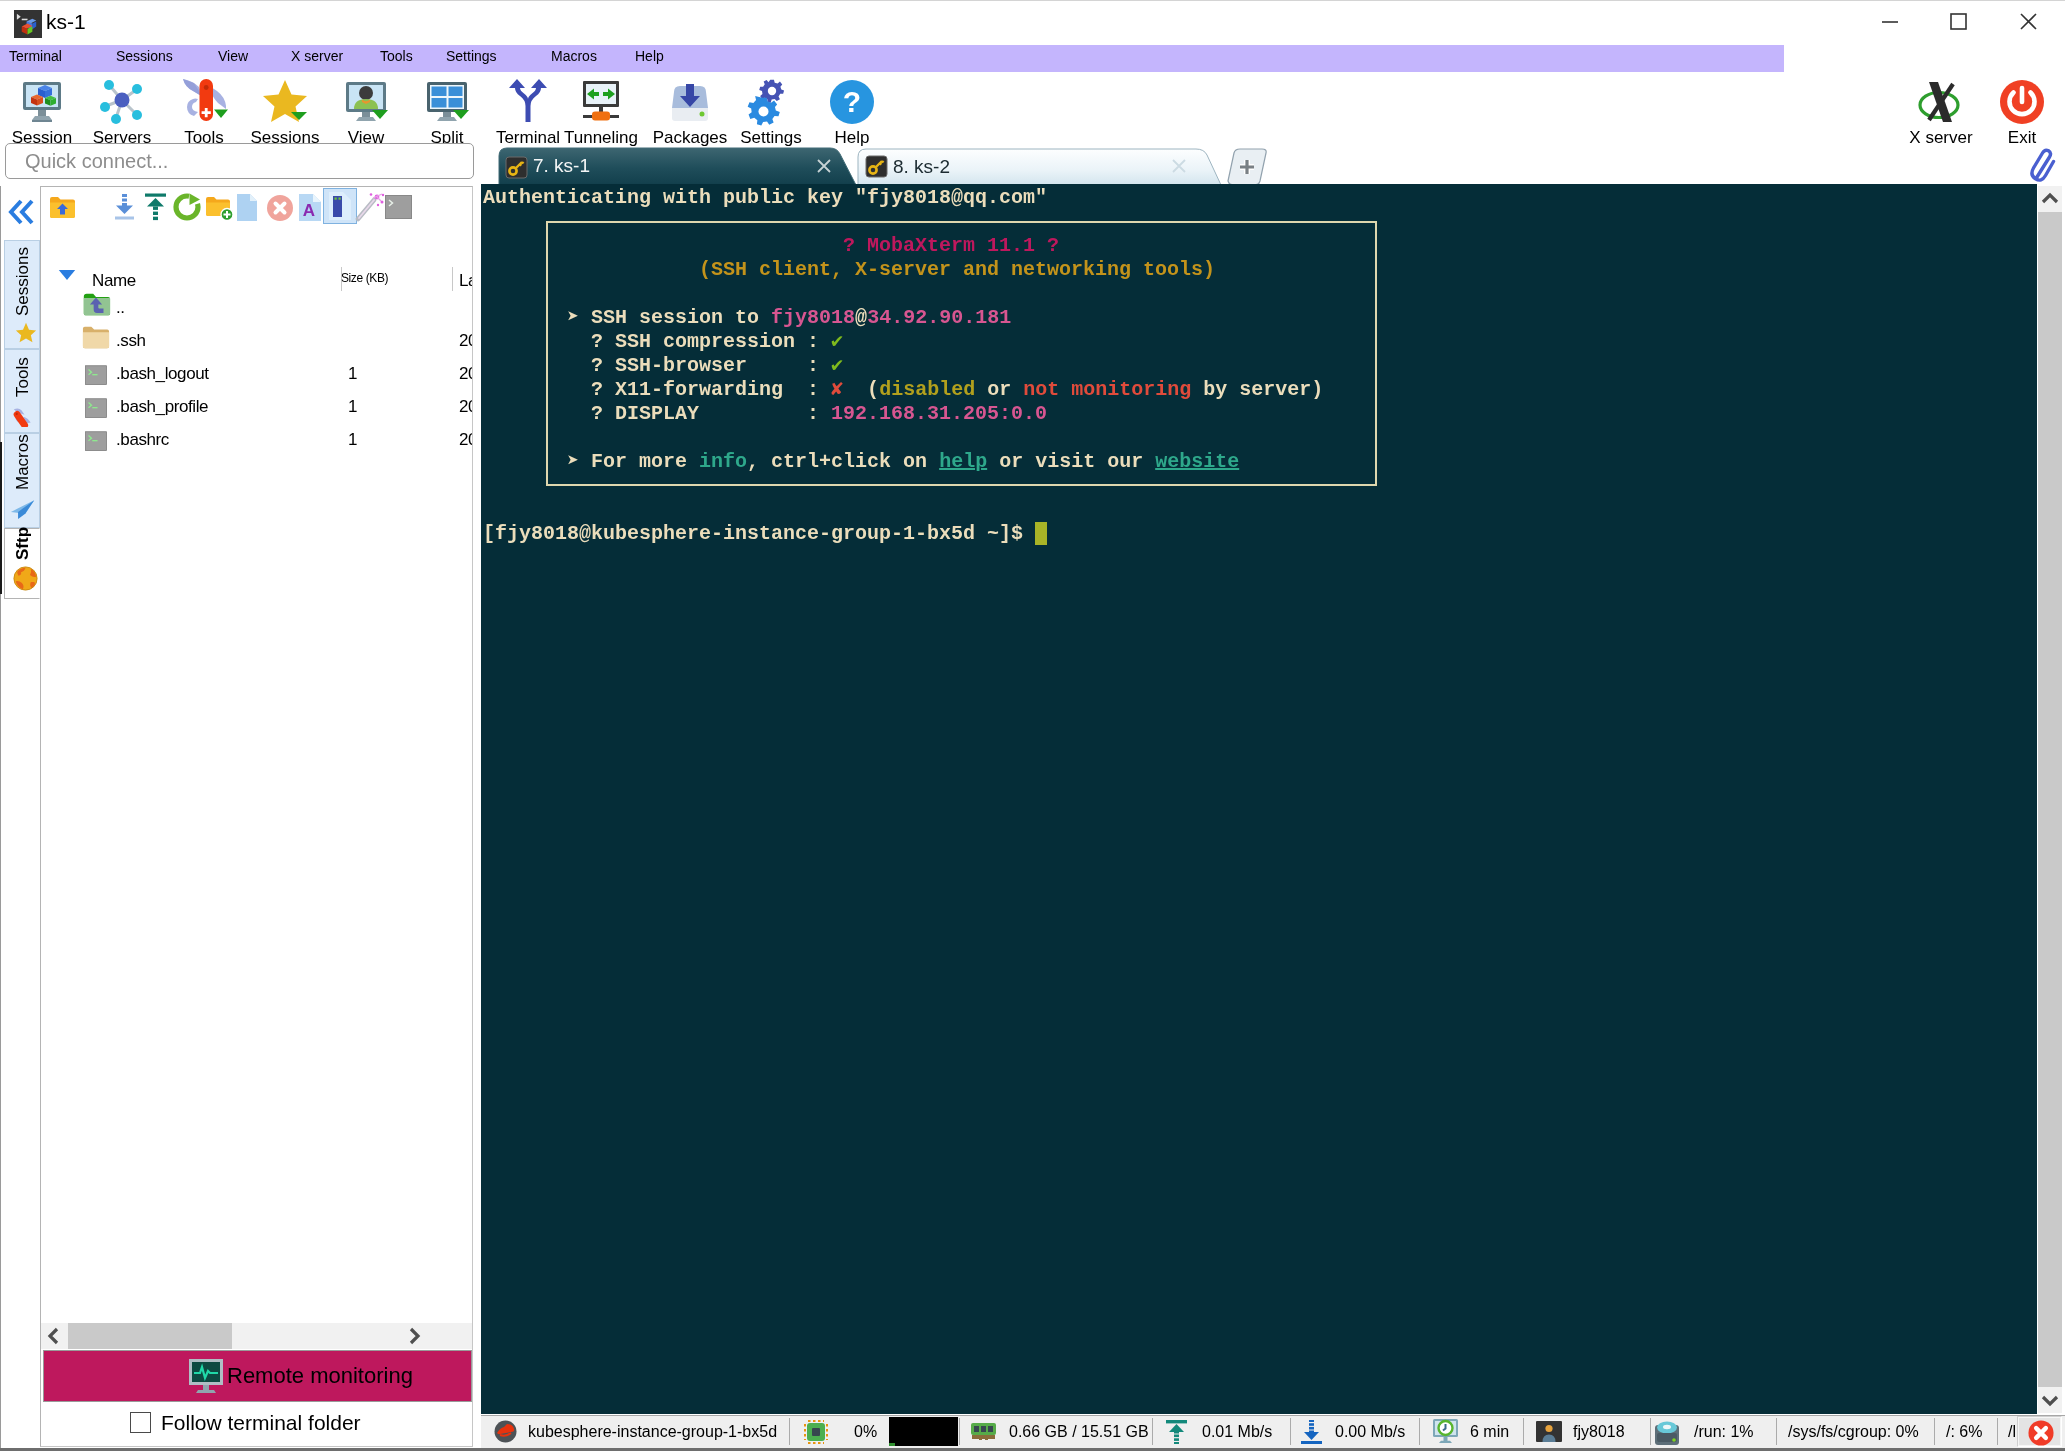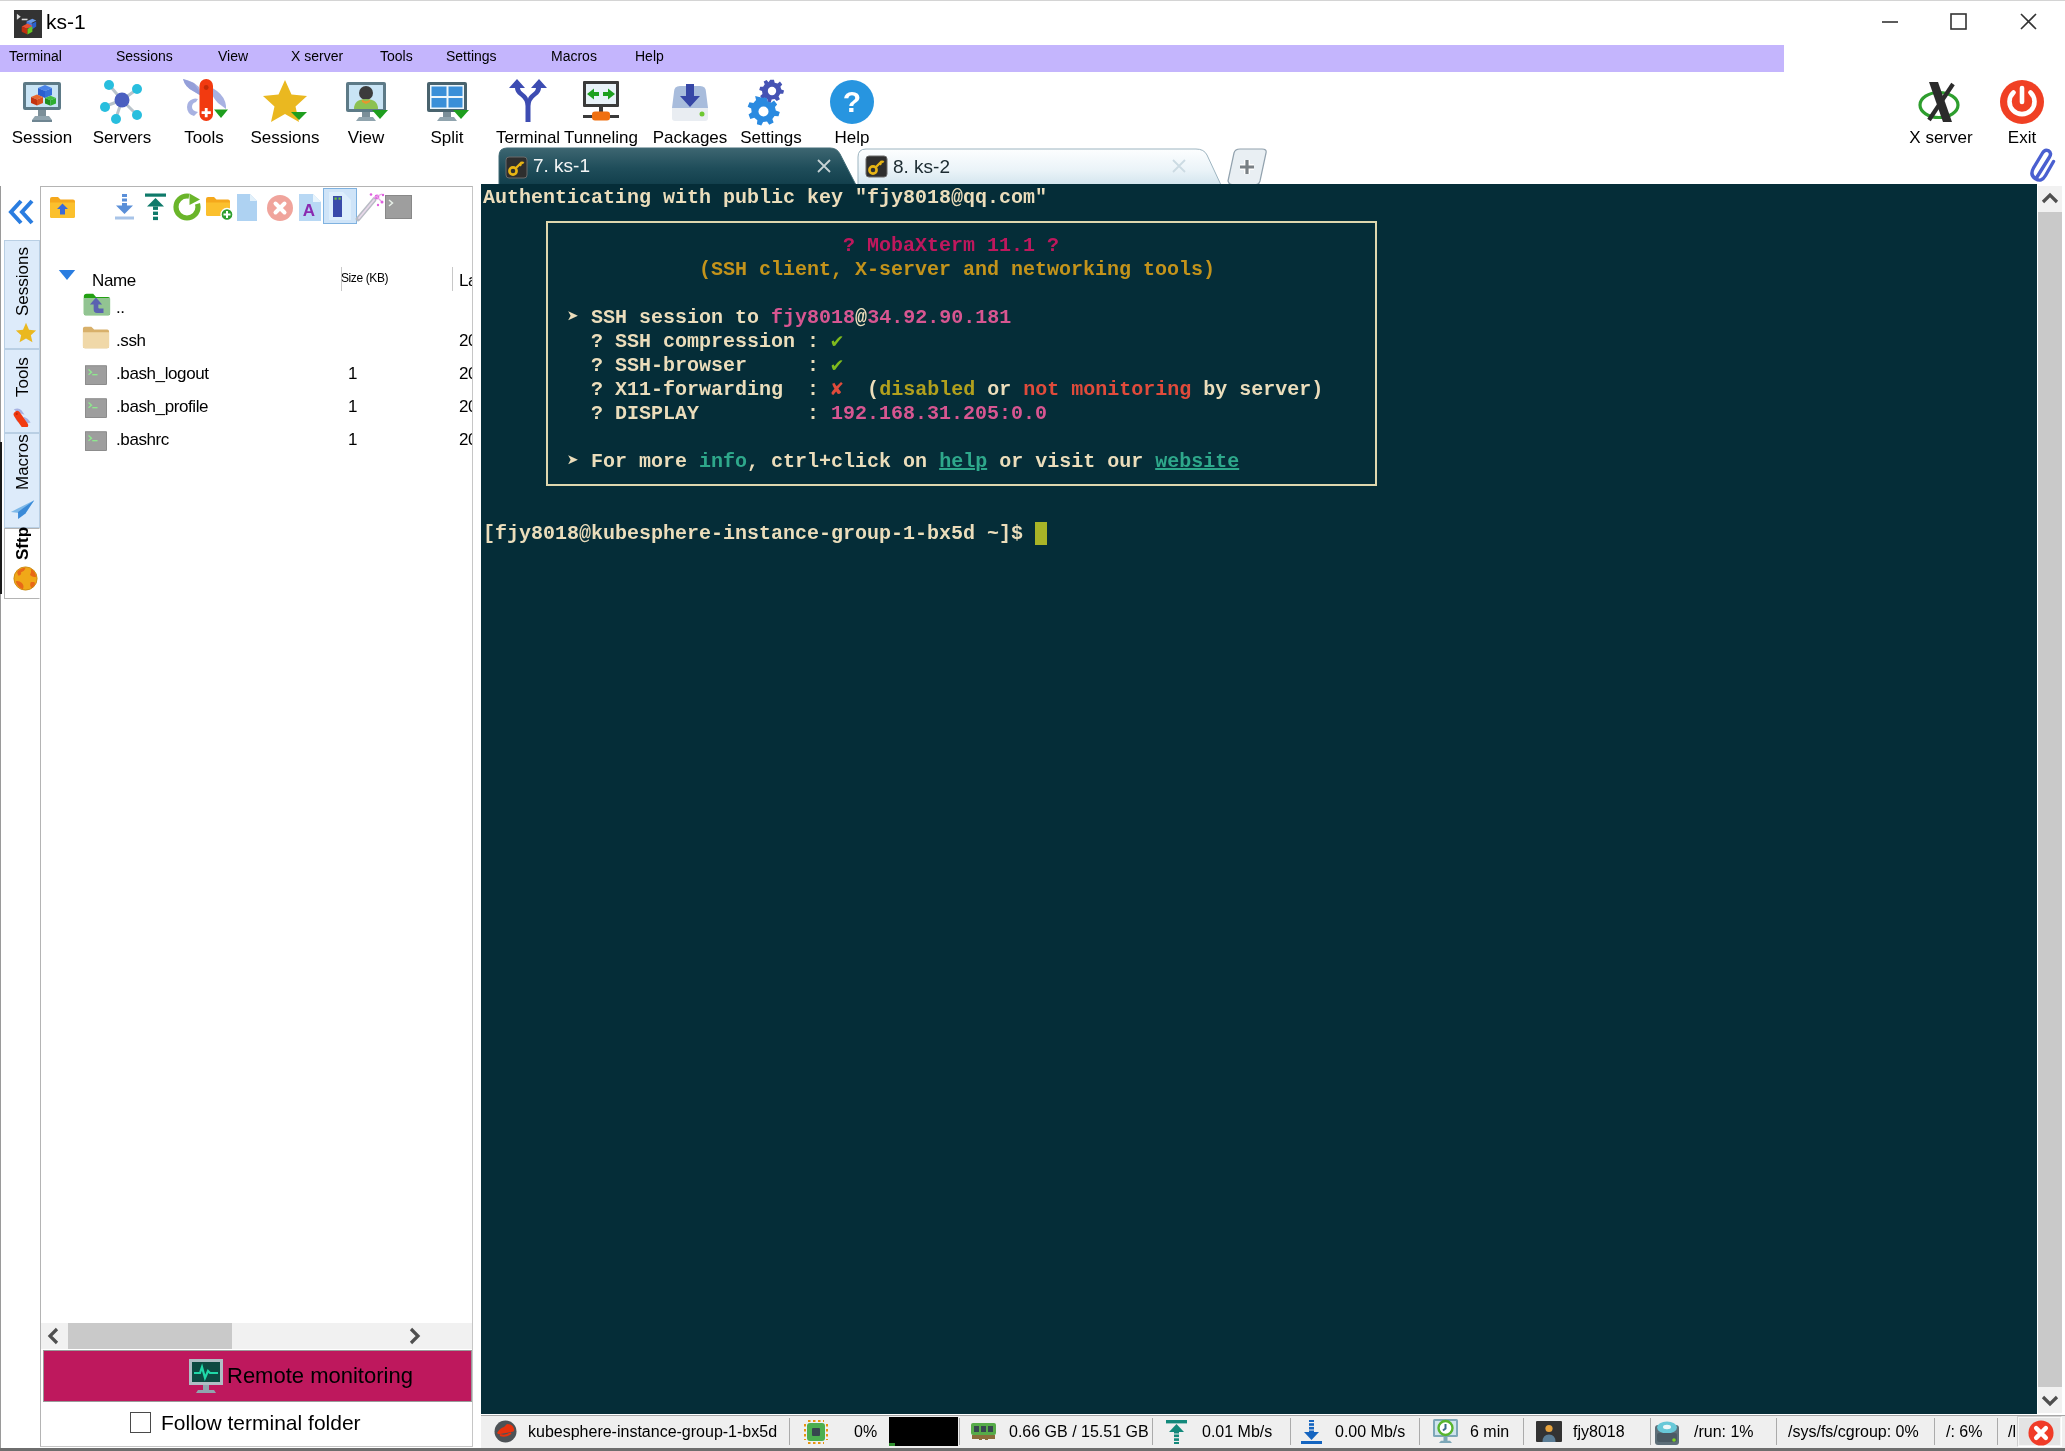--- a/index.html
+++ b/index.html
@@ -223,20 +223,23 @@
         <circle cx="24" cy="24" r="22" fill="#f04024"></circle>
         <path d="M24,10 L24,24" stroke="#fff" stroke-width="4.6" stroke-linecap="round"></path>
         <path d="M15.5,14.5 A12.5,12.5 0 1 0 32.5,14.5" fill="none" stroke="#fff" stroke-width="4.6" stroke-linecap="round"></path>
       </svg>
       <div class="lbl">Exit</div>
     </div>
   </div>
   <svg class="abs" style="left:2028px;top:146px" width="30" height="37" viewBox="0 0 30 37">
     <path d="M9,31 L21.5,11 Q24,7 20.5,4.8 Q17,2.8 14.5,7 L5.5,22 Q1.5,29 7.5,32.8 Q13.5,36.5 17.5,29.5 L25.5,15.5" fill="none" stroke="#4a5fd0" stroke-width="3.4" stroke-linecap="round"></path>
   </svg>
+  <div id="quickconnect" class="abs">
+      <span>Quick connect...</span>
+    </div>
 
   <svg class="abs" style="left:8px;top:198px" width="30" height="28" viewBox="0 0 30 28">
     <path d="M13,3 L3,14 L13,25 M24,3 L14,14 L24,25" fill="none" stroke="#2a7de0" stroke-width="4"></path>
   </svg>
   <div class="abs" style="left:0;top:186px;width:1px;height:1262px;background:#9a9a9a"></div>
   <div class="abs" style="left:0;top:442px;width:2px;height:152px;background:#1a1a1a"></div>
   <div class="sidecell" style="top:240px;height:109px">
     <span class="vtext" style="top:75px">Sessions</span>
     <svg style="position:absolute;left:10px;top:81px" width="22" height="21" viewBox="0 0 27 26">
       <path d="M13.5,1 L17.2,9.5 L26,10.4 L19.5,16.4 L21.5,25 L13.5,20.5 L5.5,25 L7.5,16.4 L1,10.4 L9.8,9.5 Z" fill="#eab820"></path>

